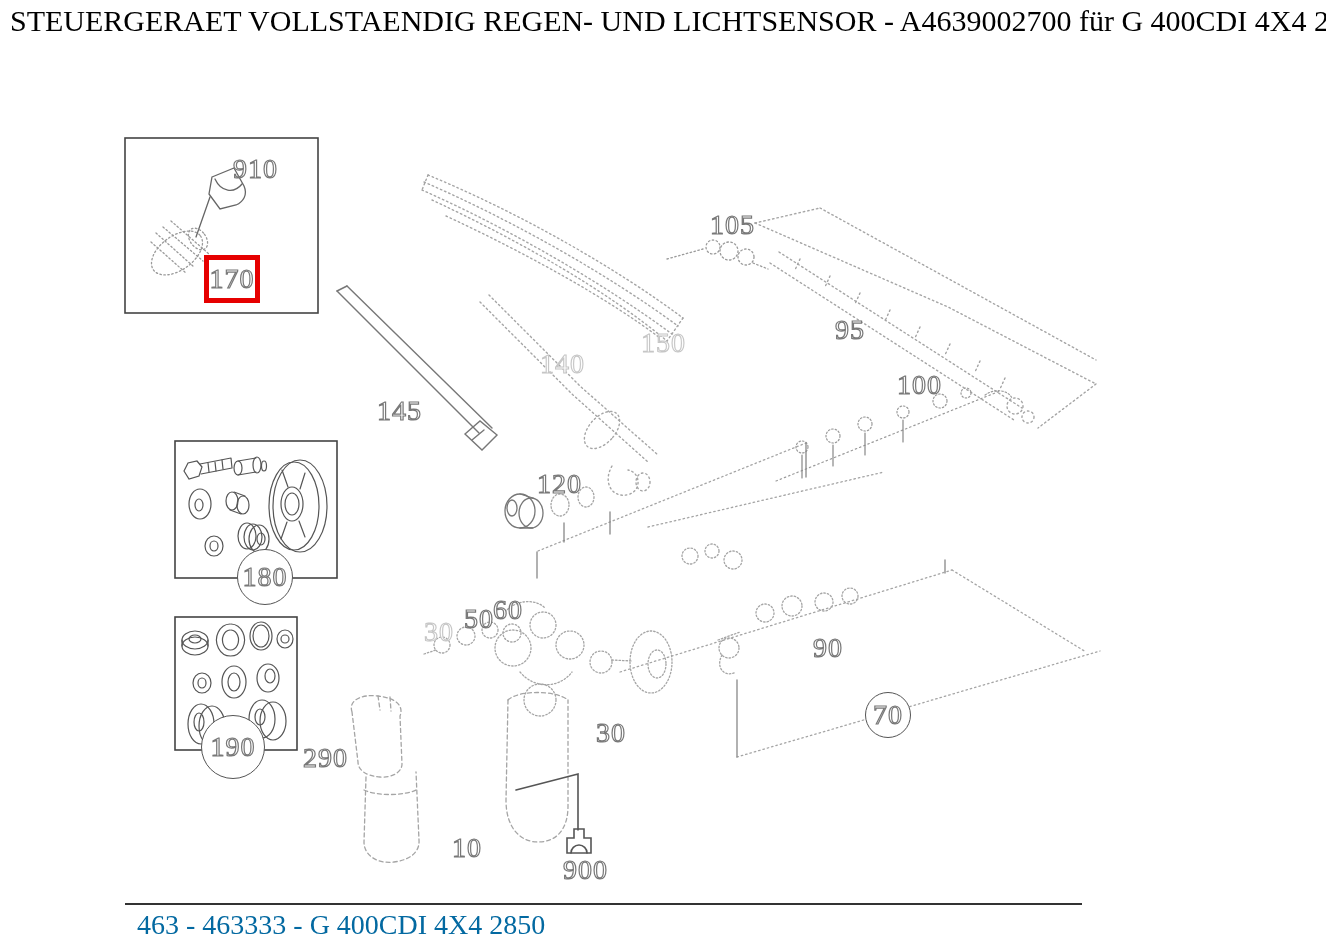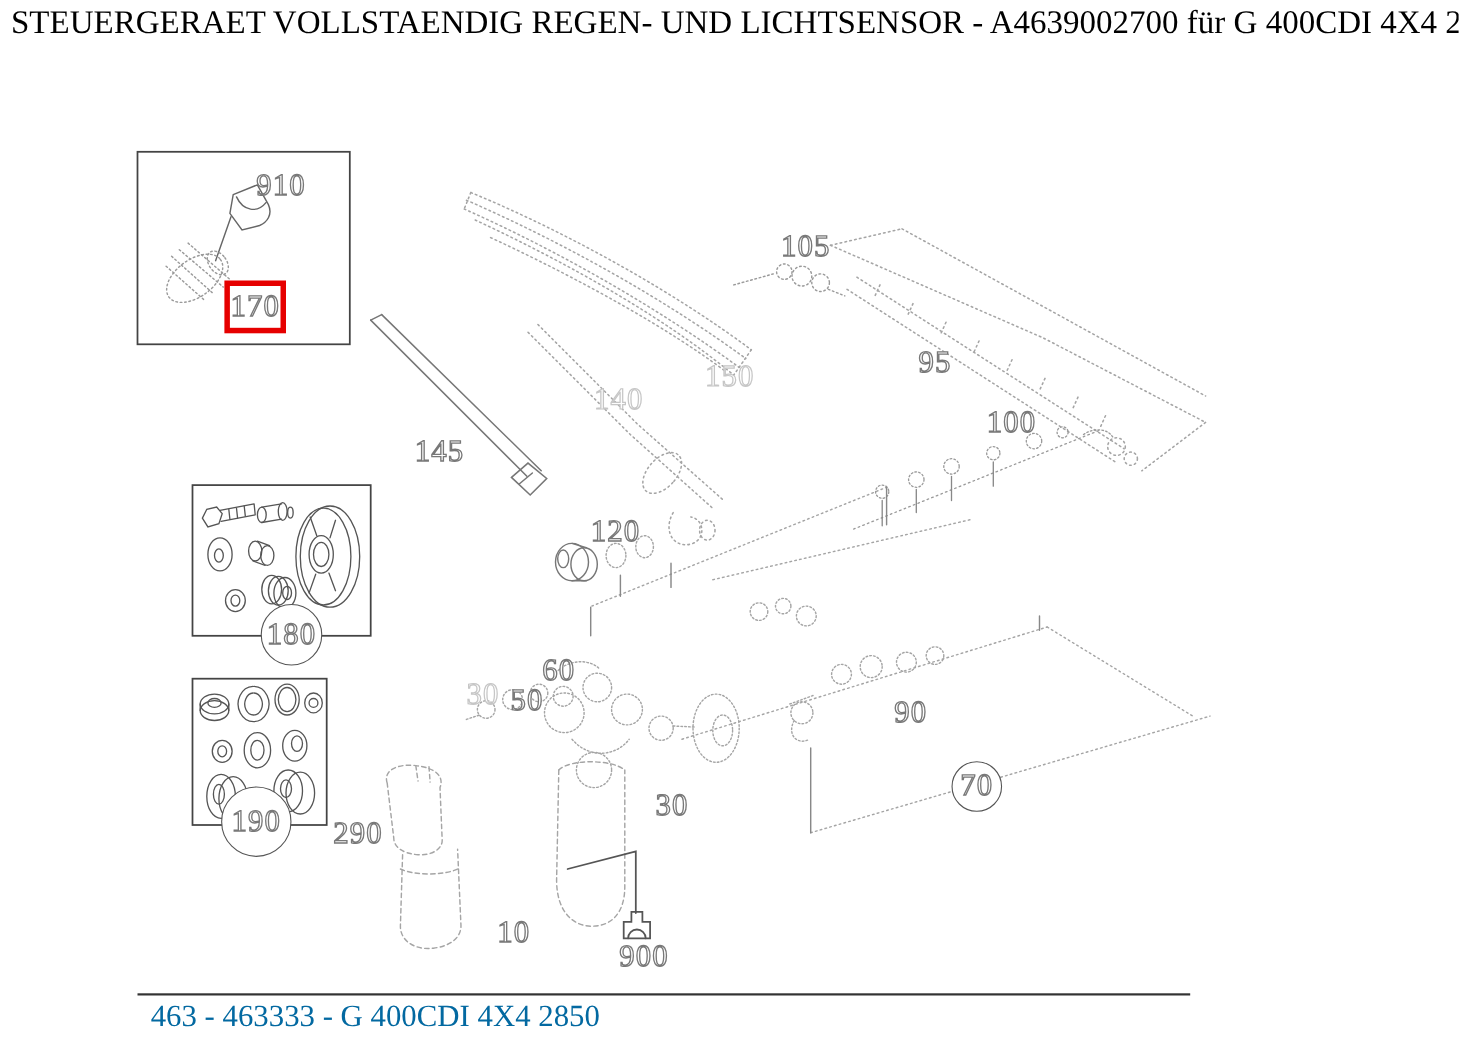--- a/index.html
+++ b/index.html
@@ -237,21 +237,21 @@
       <span class="pn" style="left: 835px; top: 316px;">95</span>
       <span class="pn pn-faint" style="left: 641px; top: 329px;">150</span>
       <span class="pn" style="left: 897px; top: 371px;">100</span>
       <span class="pn" style="left: 377px; top: 397px;">145</span>
       <span class="pn pn-faint" style="left: 540px; top: 350px;">140</span>
       <span class="pn" style="left: 505px; top: 470px; margin-left: 32px;">120</span>
       <span class="pn pn-circled pn-circled-solid" style="width: 56px; height: 56px; left: 237px; top: 549px;">180</span>
       <span class="pn pn-circled pn-circled-solid" style="width: 64px; height: 64px; left: 201px; top: 715px;">190</span>
       <span class="pn" style="left: 303px; top: 744px;">290</span>
       <span class="pn pn-faint" style="left: 424px; top: 618px;">30</span>
-      <span class="pn" style="left: 464px; top: 605px; margin-top: 18px;">50</span>
+      <span class="pn" style="left: 464px; top: 605px;">50</span>
       <span class="pn" style="left: 493px; top: 596px;">60</span>
       <span class="pn" style="left: 596px; top: 719px;">30</span>
       <span class="pn" style="left: 813px; top: 634px;">90</span>
       <span class="pn pn-circled pn-circled-solid" style="width: 46px; height: 46px; left: 865px; top: 692px;">70</span>
       <span class="pn" style="left: 452px; top: 834px;">10</span>
       <span class="pn" style="left: 563px; top: 856px;">900</span>
     </div>
 </div>
 
 <div class="footer-line"></div>

